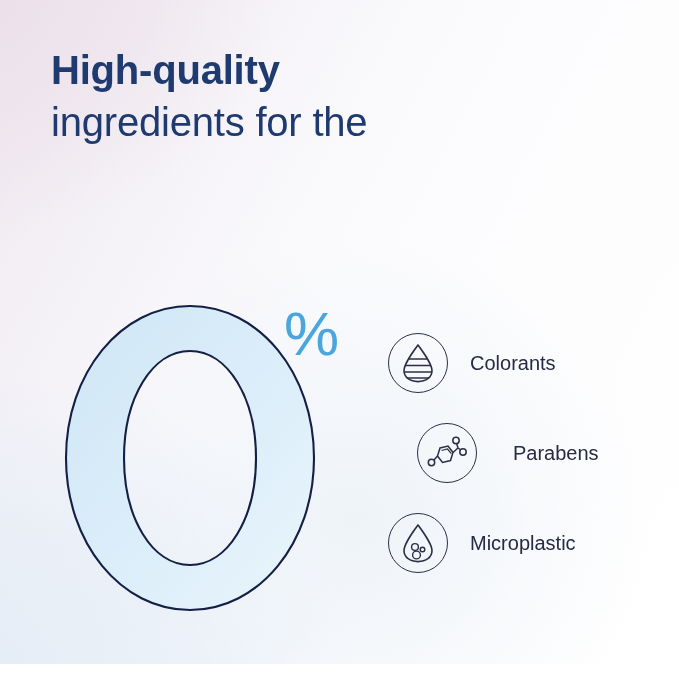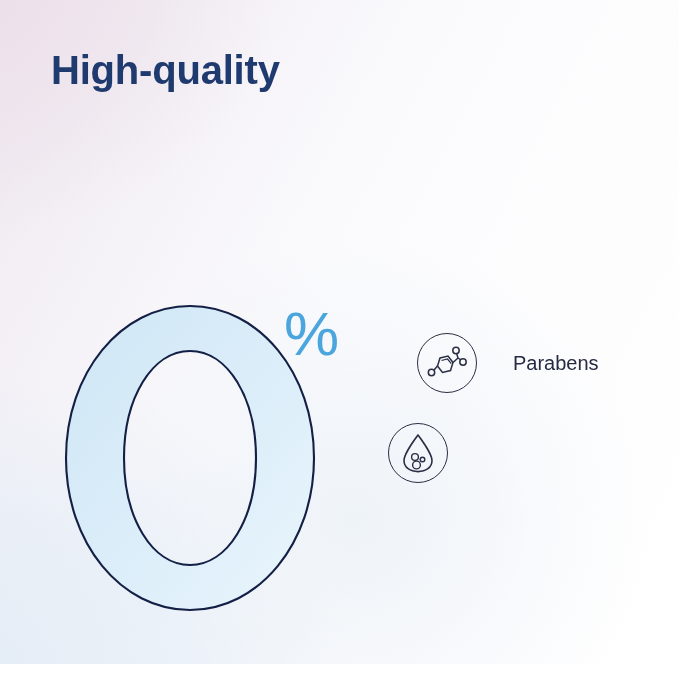--- a/index.html
+++ b/index.html
@@ -104,20 +104,21 @@
   }
   .ing-row.indent .ing-label { margin-left: 36px; }
 </style>
 </head>
 <body>
 
 <div id="poster">
 
   <div class="headline">
     <span class="ln"><span class="b">High-quality</span></span>
+    <span class="ln">ingredients for the</span>
   </div>
 
   <div class="zero-wrap">
     <svg width="256" height="310" viewBox="0 0 256 310" aria-hidden="true">
       <defs>
         <linearGradient id="zeroFill" x1="0" y1="0" x2="1" y2="1">
           <stop offset="0%" stop-color="#cfe6f4"></stop>
           <stop offset="55%" stop-color="#dceefa"></stop>
           <stop offset="100%" stop-color="#eaf5fb"></stop>
         </linearGradient>
@@ -134,20 +135,39 @@
            C 166 262, 194 215, 194 155
            C 194 95, 166 48, 128 48
            Z" fill="url(#zeroFill)" fill-rule="evenodd" stroke="#131f44" stroke-width="2.1"></path>
     </svg>
   </div>
 
   <div class="pct">%</div>
 
   <div class="ing-list">
 
+    <div class="ing-row">
+      <span class="ing-circle">
+        <svg width="34" height="40" viewBox="0 0 34 40" aria-hidden="true">
+          <defs>
+            <clipPath id="dropClipA">
+              <path d="M17 2 C17 2, 3 20.5, 3 27.5 C3 34.6, 9.3 38.6, 17 38.6 C24.7 38.6, 31 34.6, 31 27.5 C31 20.5, 17 2, 17 2 Z"></path>
+            </clipPath>
+          </defs>
+          <path d="M17 2 C17 2, 3 20.5, 3 27.5 C3 34.6, 9.3 38.6, 17 38.6 C24.7 38.6, 31 34.6, 31 27.5 C31 20.5, 17 2, 17 2 Z" fill="none" stroke="#2a2f45" stroke-width="1.6" stroke-linejoin="round"></path>
+          <g clip-path="url(#dropClipA)" stroke="#2a2f45" stroke-width="1.5">
+            <line x1="1" y1="16" x2="33" y2="16"></line>
+            <line x1="1" y1="22.5" x2="33" y2="22.5"></line>
+            <line x1="1" y1="29" x2="33" y2="29"></line>
+            <line x1="1" y1="35" x2="33" y2="35"></line>
+          </g>
+        </svg>
+      </span>
+      <span class="ing-label">Colorants</span>
+    </div>
 
     <div class="ing-row indent">
       <span class="ing-circle">
         <svg width="40" height="38" viewBox="0 0 40 38" aria-hidden="true">
           <g fill="none" stroke="#2a2f45" stroke-width="1.5">
 
             <polygon points="13,14 21,12 26,18.5 23.5,26.5 15.5,28.5 10.5,22"></polygon>
             <polyline points="14.5,16.5 20.5,15 24.3,19.6" stroke-width="1.2"></polyline>
 
             <line x1="26" y1="18.5" x2="31" y2="14"></line>
@@ -172,16 +192,17 @@
           <g fill="none" stroke="#2a2f45" stroke-width="1.6">
             <path d="M17 2 C17 2, 3 20.5, 3 27.5 C3 34.6, 9.3 38.6, 17 38.6 C24.7 38.6, 31 34.6, 31 27.5 C31 20.5, 17 2, 17 2 Z" stroke-linejoin="round"></path>
           </g>
           <g fill="none" stroke="#2a2f45" stroke-width="1.4">
             <circle cx="14" cy="24" r="3.4"></circle>
             <circle cx="21.5" cy="26.5" r="2.3"></circle>
             <circle cx="15.5" cy="32" r="3.9"></circle>
           </g>
         </svg>
       </span>
+      <span class="ing-label">Microplastic</span>
     </div>
 
   </div>
 </div>
 
 </body></html>

